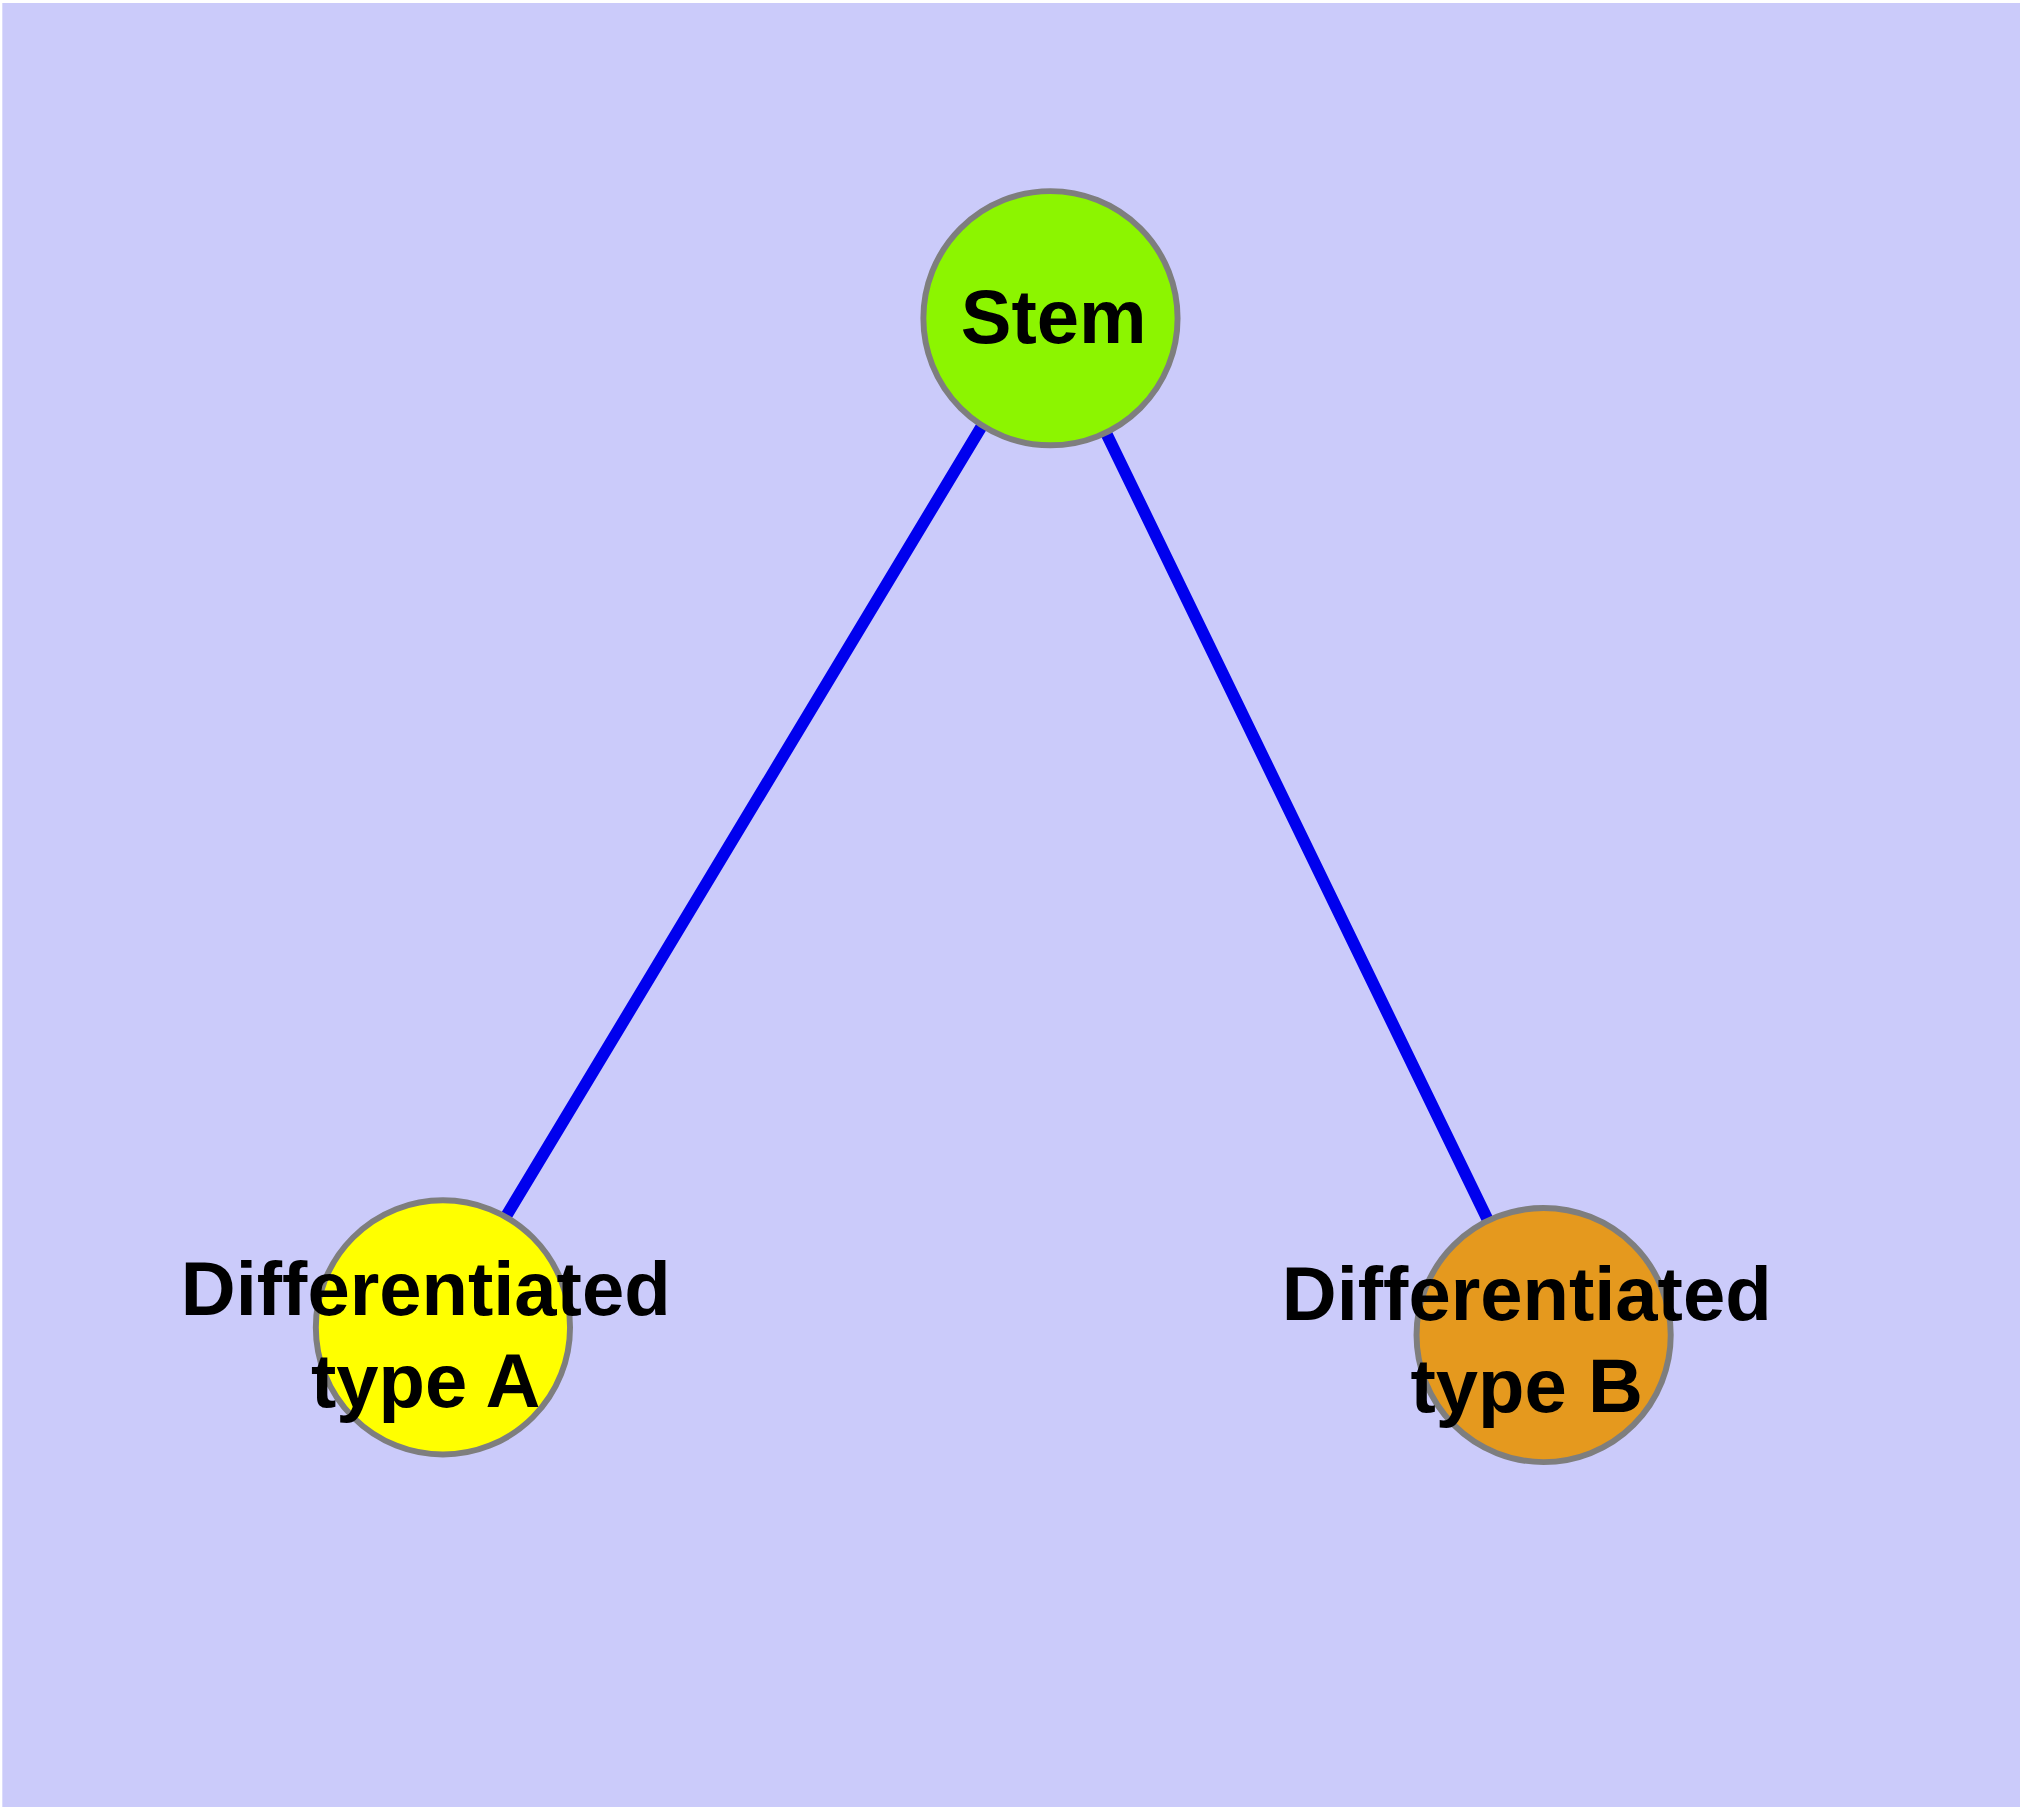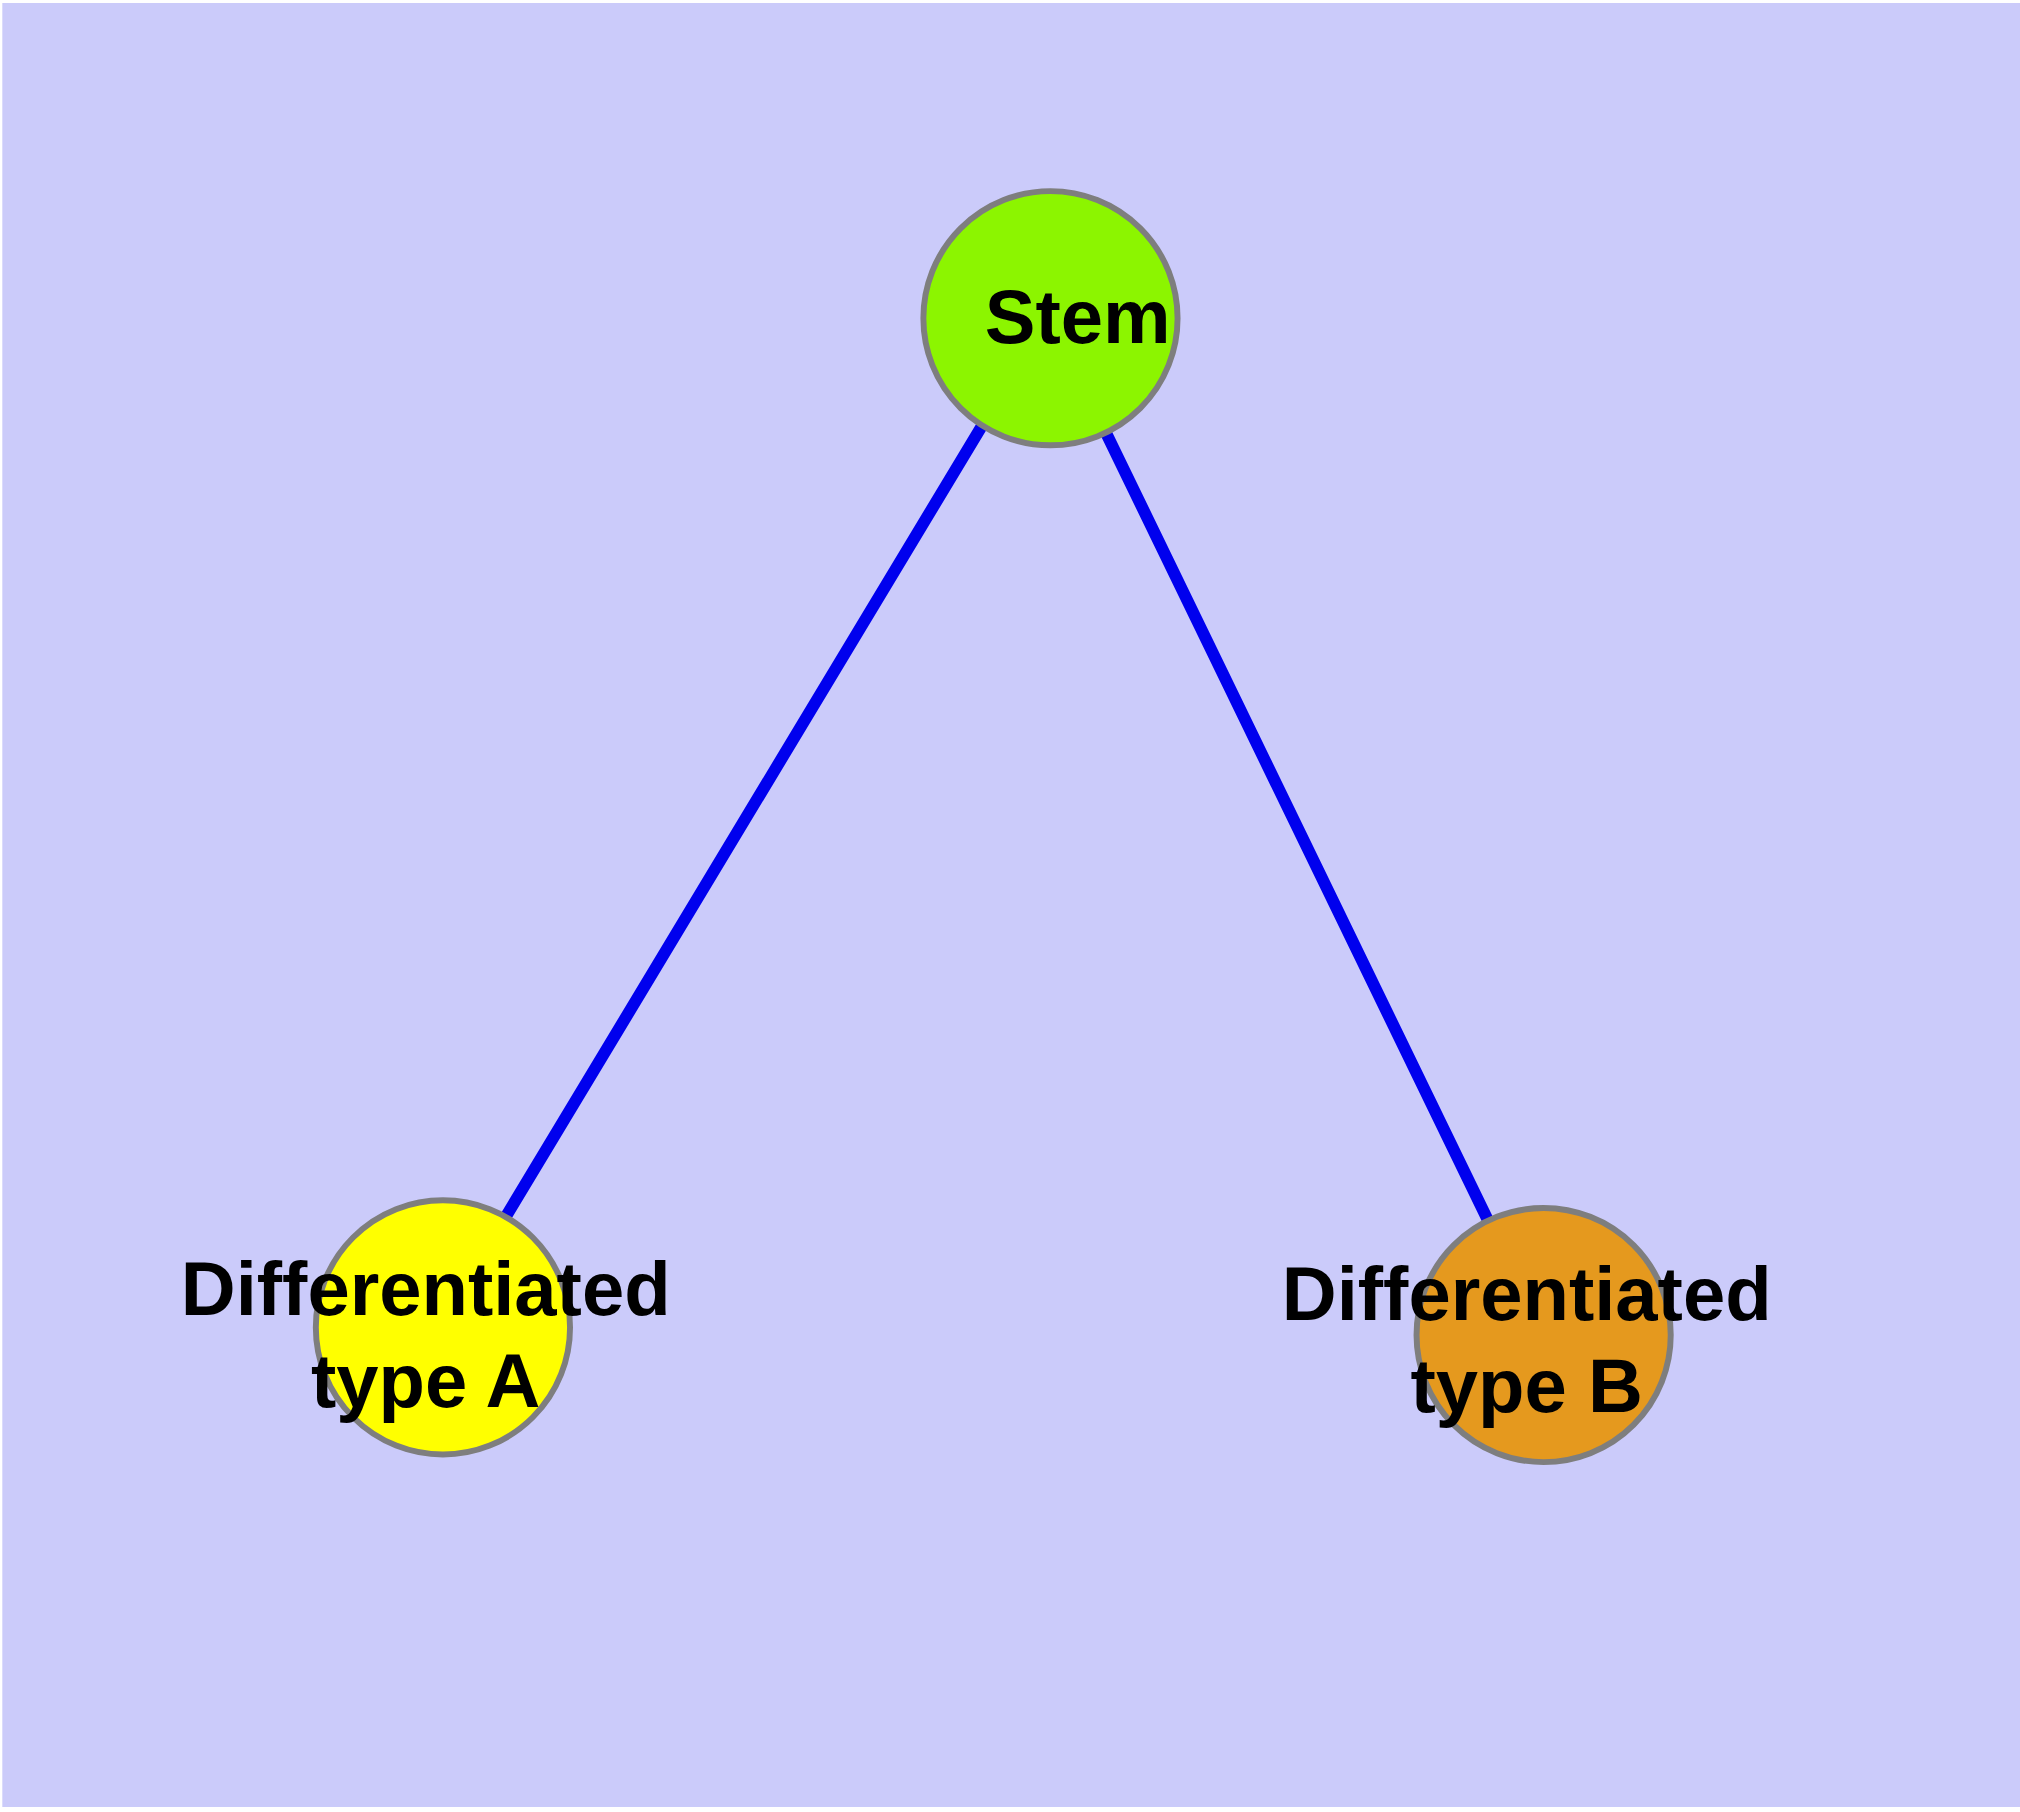--- a/index.html
+++ b/index.html
@@ -53,20 +53,20 @@
       <rect x="0" y="0" width="2382" height="2129" fill="#CBCBFA"></rect>
 
       <line x1="1235" y1="368" x2="518" y2="1559" stroke-width="14" stroke-linecap="round" stroke="#0000EE"></line>
       <line x1="1235" y1="368" x2="1817" y2="1568" stroke-width="14" stroke-linecap="round" stroke="#0000EE"></line>
 
       <circle cx="1237" cy="372" r="150" stroke-width="7" fill="#8CF500" stroke="#7E7E7E"></circle>
       <circle cx="520" cy="1563" r="150" stroke-width="7" fill="#FFFF00" stroke="#7E7E7E"></circle>
       <circle cx="1819" cy="1572" r="150" stroke-width="7" fill="#E5991E" stroke="#7E7E7E"></circle>
     </svg>
 
-    <div class="node-label" style="left:1076px; top:314px;">Stem</div>
+    <div class="node-label" style="left:1052px; top:314px;">Stem</div>
     <div class="node-label" style="left:424px; top:1332px;">Differentiated
 type A</div>
     <div class="node-label" style="left:1525px; top:1337px;">Differentiated
 type B</div>
   </div>
 </div>
 
 
 </body></html>

